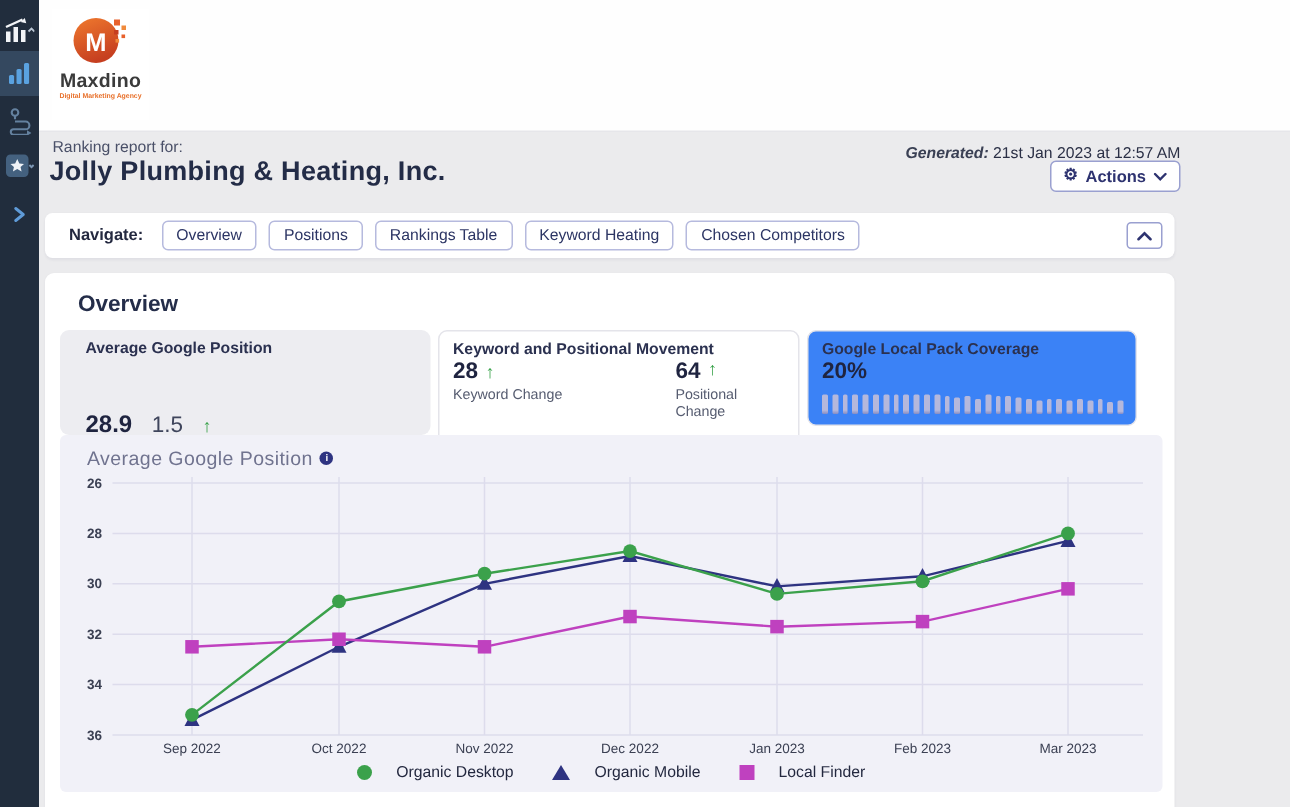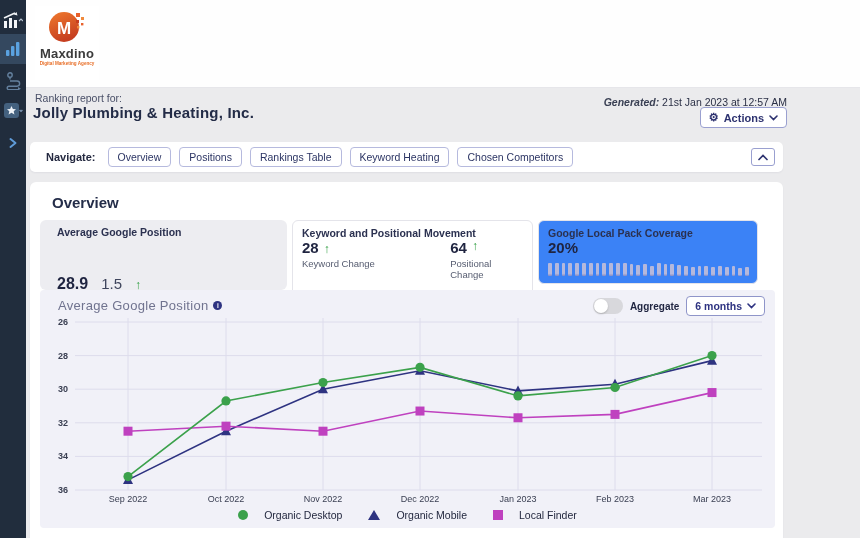--- a/index.html
+++ b/index.html
@@ -16,21 +16,21 @@
   .side-expand { top:132px; height:22px; }
 
   
   .topbar { position:absolute; left:26px; top:0; width:834px; height:88px; background:#fefefe; border-bottom:1px solid #e6e6ea; }
   .brand { position:absolute; left:9px; top:6px; width:64px; height:74px; background:#fff; display:flex; flex-direction:column; align-items:center; padding-top:3px; }
   .brand-name { font-size:13px; font-weight:bold; color:#3b3b3b; letter-spacing:.2px; margin-top:1px; }
   .brand-tag { font-size:4.6px; color:#e8702a; font-weight:bold; white-space:nowrap; }
 
   
   .report-label { position:absolute; left:35px; top:92px; font-size:10.5px; color:#4a5068; }
-  .company { position:absolute; left:33px; top:104px; font-size:15px; font-weight:bold; color:#232c47; letter-spacing:.2px; }
+  .company { position:absolute; left:33px; top:104px; font-size:18px; font-weight:bold; color:#232c47; letter-spacing:.2px; }
   .generated { position:absolute; right:73px; top:96px; font-size:10.5px; color:#2b3046; }
   .generated i { font-weight:bold; color:#3a4054; }
   .actions-btn { position:absolute; right:73px; top:107px; height:21px; display:inline-flex; align-items:center; gap:5px;
     background:#fff; border:1px solid #9aa0d0; border-radius:4px; padding:0 8px; font-size:11px; color:#2e3370; font-weight:bold; cursor:pointer; }
   .gear { font-size:11px; line-height:1; color:#2e3370; }
 
   
   .navbar { position:absolute; left:30px; top:142px; width:753px; height:30px; background:#fff; border-radius:5px;
     box-shadow:0 1px 2px rgba(40,40,80,.06); display:flex; align-items:center; padding-left:16px; gap:8px; }
   .nav-label { font-size:11px; font-weight:bold; color:#23283f; margin-right:4px; }
@@ -246,32 +246,20 @@
         <div class="cbar" style="height: 10px;"></div>
         <div class="cbar" style="height: 8px;"></div>
         <div class="cbar" style="height: 9px;"></div>
       </div>
   </section>
 
   <section class="chart-sec">
     <div class="chart-title">
       <span>Average Google Position</span>
       <span class="info-dot">i</span>
-    </div>
-    <div class="chart-controls">
-      <div class="toggle">
-          <div class="knob"></div>
-        </div>
-      <span class="agg-label">Aggregate</span>
-      <button class="range-btn">
-        <span>6 months</span>
-        <svg width="9" height="6" viewBox="0 0 9 6">
-          <polyline points="1,1 4.5,4.5 8,1" stroke="#2e3381" stroke-width="1.6" fill="none" stroke-linecap="round"></polyline>
-        </svg>
-      </button>
     </div>
 
     <svg id="main-chart" width="735" height="190" viewBox="0 0 735 190">
         <line x1="88" y1="2" x2="88" y2="174" stroke="#dddcec"></line>
         <text class="ax" x="88" y="186" text-anchor="middle">Sep 2022</text>
         <line x1="186" y1="2" x2="186" y2="174" stroke="#dddcec"></line>
         <text class="ax" x="186" y="186" text-anchor="middle">Oct 2022</text>
         <line x1="283" y1="2" x2="283" y2="174" stroke="#dddcec"></line>
         <text class="ax" x="283" y="186" text-anchor="middle">Nov 2022</text>
         <line x1="380" y1="2" x2="380" y2="174" stroke="#dddcec"></line>

